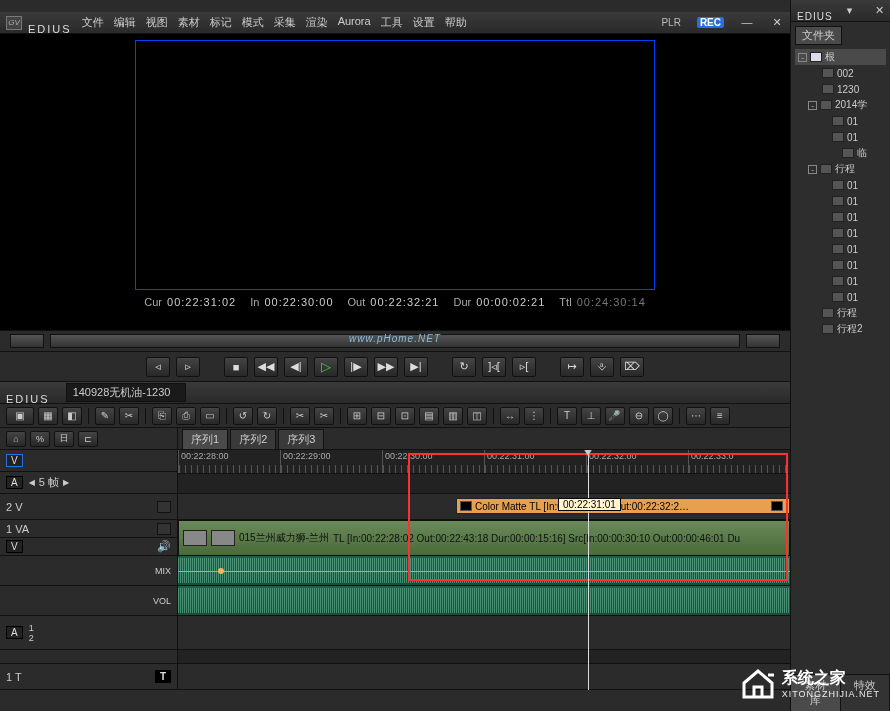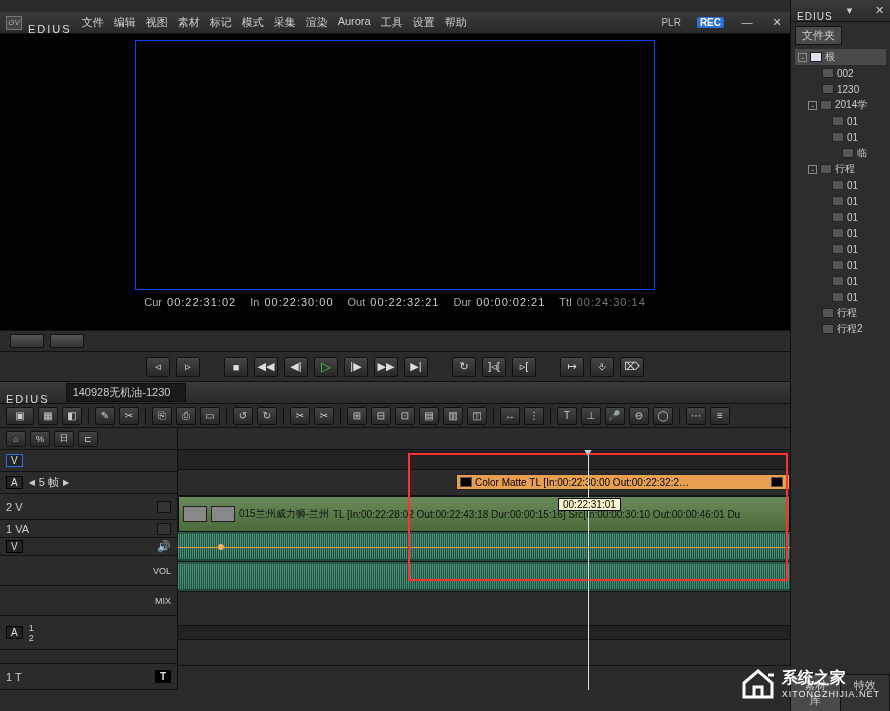--- a/index.html
+++ b/index.html
@@ -165,20 +165,23 @@
       <span><span class="lbl">Cur</span> <span class="tc-val">00:22:31:02</span></span>
       <span><span class="lbl">In</span> <span class="tc-val">00:22:30:00</span></span>
       <span><span class="lbl">Out</span> <span class="tc-val">00:22:32:21</span></span>
       <span><span class="lbl">Dur</span> <span class="tc-val">00:00:02:21</span></span>
       <span><span class="lbl">Ttl</span> <span class="tc-val tc-ttl">00:24:30:14</span></span>
     </div>
   </div>
 
   <div class="scrub">
     <div class="scrub-seg"></div>
+    <div class="scrub-wide">
+      <div class="watermark">www.pHome.NET</div>
+    </div>
     <div class="scrub-seg"></div>
   </div>
 
   <div class="transport">
     <div class="tbtn">◃</div>
     <div class="tbtn">▹</div>
     <div class="tgap"></div>
     <div class="tbtn">■</div>
     <div class="tbtn">◀◀</div>
     <div class="tbtn">◀|</div>
@@ -239,20 +242,25 @@
     <div class="tool">≡</div>
   </div>
 
   <div class="subbar">
     <div class="subbar-left">
       <div class="subbtn">⌂</div>
       <div class="subbtn">%</div>
       <div class="subbtn">日</div>
       <div class="subbtn">⊏</div>
     </div>
+    <div class="seq-tabs">
+      <div class="seq-tab active">序列1</div>
+      <div class="seq-tab">序列2</div>
+      <div class="seq-tab">序列3</div>
+    </div>
   </div>
 
   <div class="tl-body">
     <div class="track-head">
       <div class="th-row">
         <span class="th-badge blue">V</span>
         <div class="th-spacer"></div>
       </div>
       <div class="th-row">
         <span class="th-badge">A</span>
@@ -272,42 +280,52 @@
         <span>1 VA</span>
         <div class="th-spacer"></div>
         <div class="th-icon"></div>
       </div>
       <div class="th-row" style="height:18px">
         <span class="th-badge">V</span>
         <div class="th-spacer"></div>
         <span>🔊</span>
       </div>
       <div class="th-row" style="height:30px;justify-content:flex-end">
+        <span style="font-size:9px">MIX</span>
+      </div>
+      <div class="th-row" style="height:30px;justify-content:flex-end">
         <span style="font-size:9px">VOL</span>
-      </div>
-      <div class="th-row" style="height:30px;justify-content:flex-end">
-        <span style="font-size:9px">MIX</span>
       </div>
       <div class="th-row" style="height:34px">
         <span class="th-badge">A</span>
         <div style="display:flex;flex-direction:column;font-size:9px">
           <span>1</span>
           <span>2</span>
         </div>
         <div class="th-spacer"></div>
       </div>
       <div class="th-row" style="height:14px"></div>
       <div class="th-row th-row2">
         <span>1 T</span>
         <div class="th-spacer"></div>
         <span class="th-badge" style="background:#000;font-weight:bold">T</span>
       </div>
     </div>
 
     <div class="track-content">
+      <div class="ruler">
+        <div class="ruler-ticks">
+          <div class="rt">00:22:28:00</div>
+          <div class="rt">00:22:29:00</div>
+          <div class="rt">00:22:30:00</div>
+          <div class="rt">00:22:31:00</div>
+          <div class="rt">00:22:32:00</div>
+          <div class="rt">00:22:33:0</div>
+        </div>
+      </div>
       <div class="ruler" style="height:20px"></div>
 
       <div class="playhead"></div>
       <div class="tooltip">00:22:31:01</div>
       <div class="redbox"></div>
 
       <div class="trk trk-v2">
         <div class="clip-matte" style="width:334px">
           <span class="blk"></span>
           <span>Color Matte   TL [In:00:22:30:00 Out:00:22:32:2…</span>

